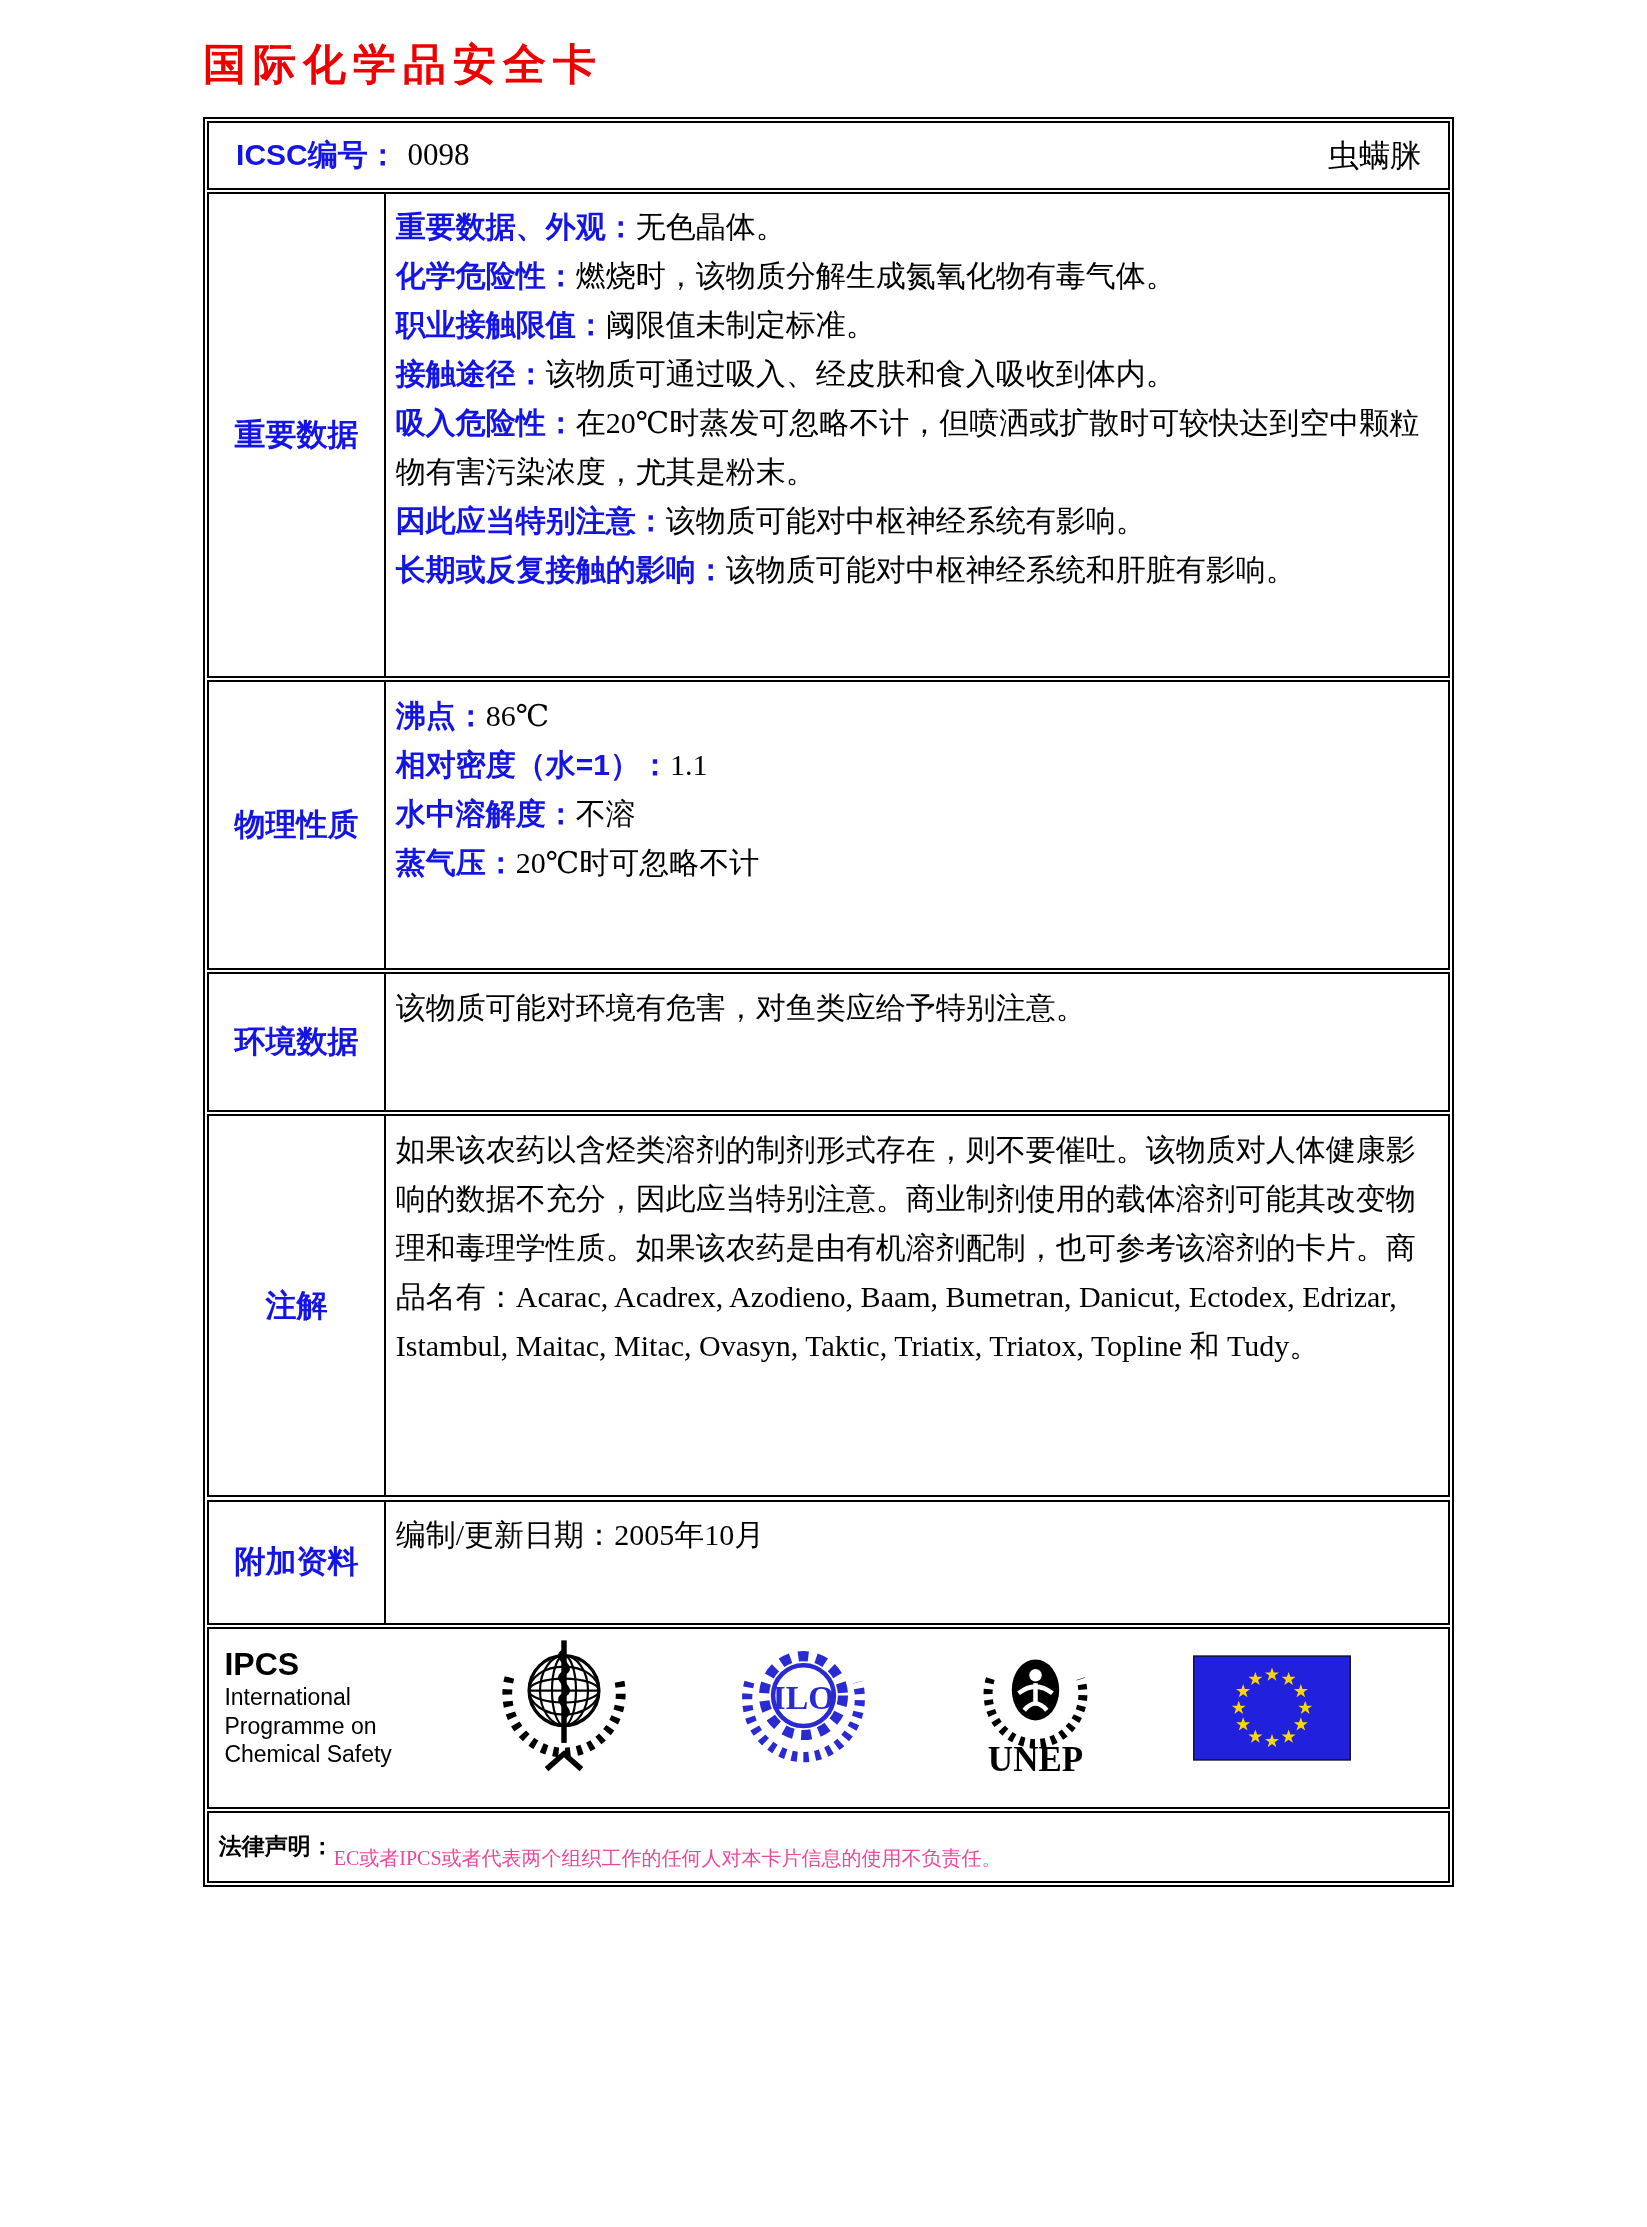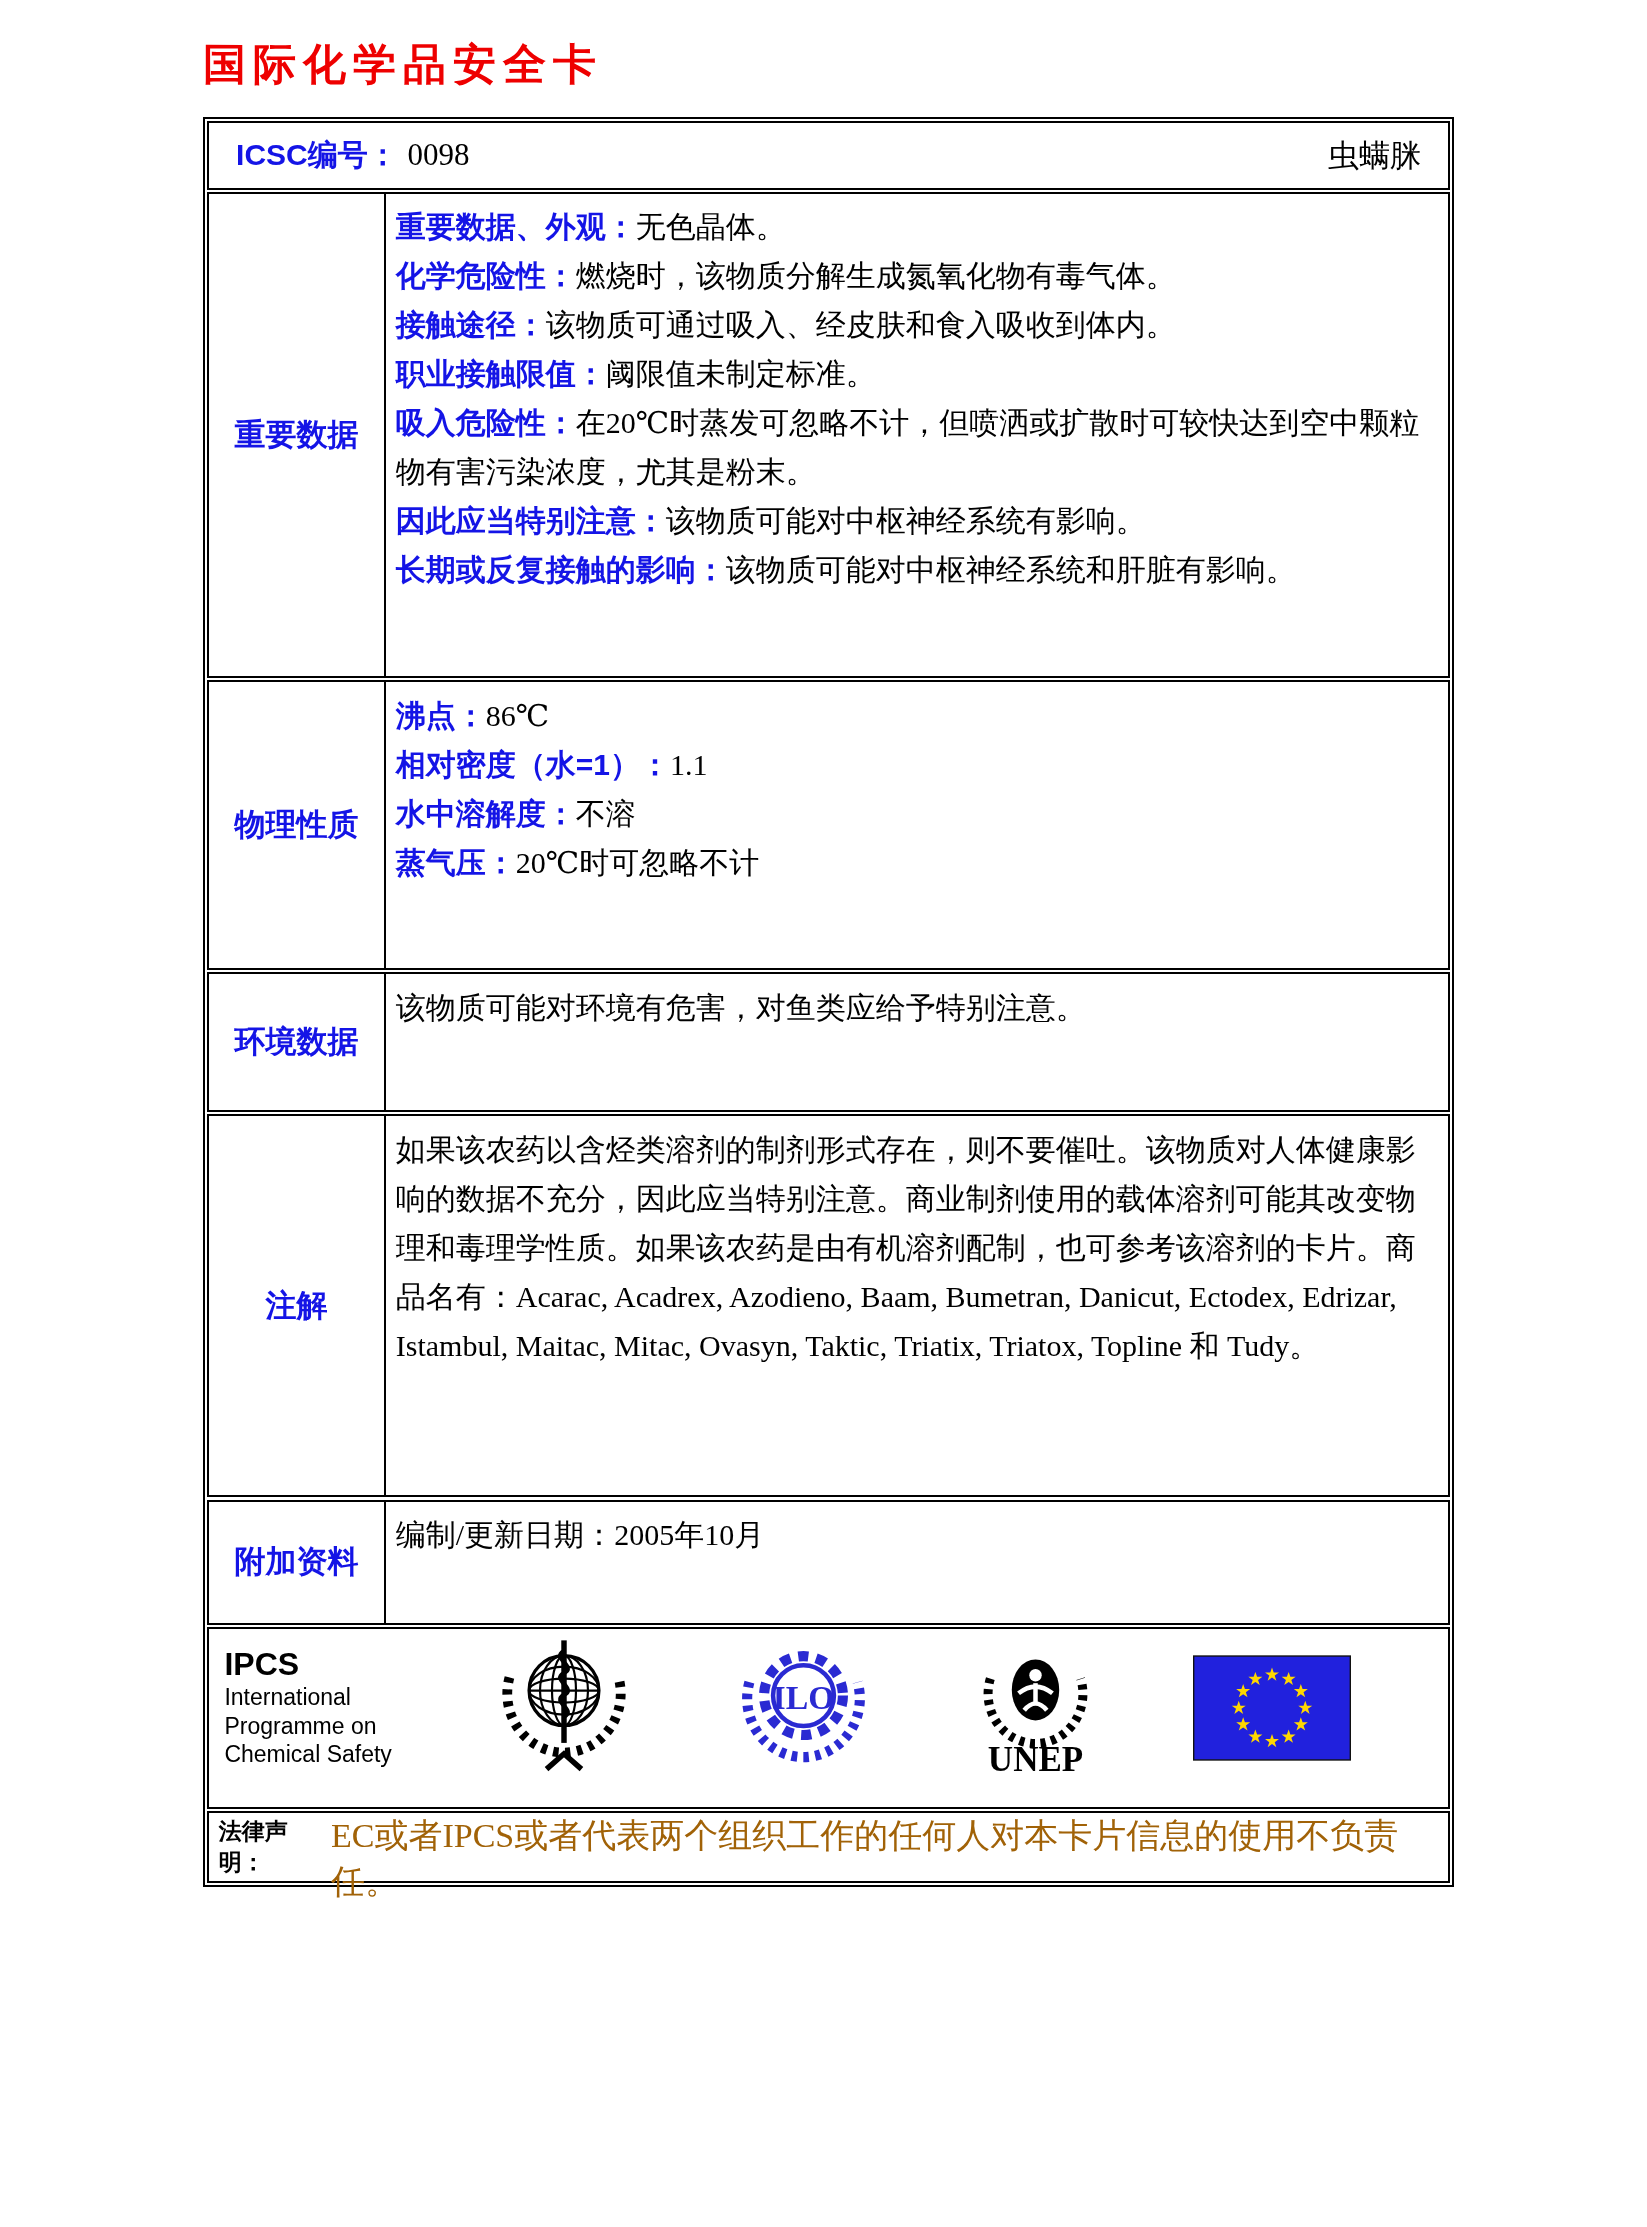--- a/index.html
+++ b/index.html
@@ -51,21 +51,21 @@
     font-weight:bold;font-size:32px;line-height:1.15;}
   .ipcs-sub{font-family:"Liberation Sans","DejaVu Sans",sans-serif;
     font-size:23px;line-height:1.25;}
   .caption{ text-align:center;margin-top:2.8px;font-size:31px;font-weight:bold;
     color:#1414e6;font-family:"Liberation Sans","DejaVu Sans",sans-serif;}
   .caption .yr{font-family:"Liberation Serif","DejaVu Serif",serif;
     font-weight:normal;font-size:29px;}
 
   .legal-k{font-family:"Liberation Sans","DejaVu Sans",sans-serif;
     font-weight:bold;font-size:23px;color:#000;}
-  .legal-v{font-size:34px;color:#a16207;margin-top:24px;}
+  .legal-v{font-size:20px;color:#ec4899;margin-top:24px;}
 
   svg{display:block;}
 </style>
 </head>
 <body>
 
 <div class="page-title">国际化学品安全卡</div>
 
 <div class="card">
 
@@ -80,24 +80,24 @@
   <div class="sec s-important">
     <div class="sec-label">重要数据</div>
     <div class="sec-body">
       <div>
         <span class="k">重要数据、外观：</span><span class="v">无色晶体。</span>
       </div>
       <div>
         <span class="k">化学危险性：</span><span class="v">燃烧时，该物质分解生成氮氧化物有毒气体。</span>
       </div>
       <div>
+        <span class="k">职业接触限值：</span><span class="v">阈限值未制定标准。</span>
+      </div>
+      <div>
         <span class="k">接触途径：</span><span class="v">该物质可通过吸入、经皮肤和食入吸收到体内。</span>
-      </div>
-      <div>
-        <span class="k">职业接触限值：</span><span class="v">阈限值未制定标准。</span>
       </div>
       <div>
         <span class="k">吸入危险性：</span><span class="v">在20℃时蒸发可忽略不计，但喷洒或扩散时可较快达到空中颗粒物有害污染浓度，尤其是粉末。</span>
       </div>
       <div>
         <span class="k">因此应当特别注意：</span><span class="v">该物质可能对中枢神经系统有影响。</span>
       </div>
       <div>
         <span class="k">长期或反复接触的影响：</span><span class="v">该物质可能对中枢神经系统和肝脏有影响。</span>
       </div>

